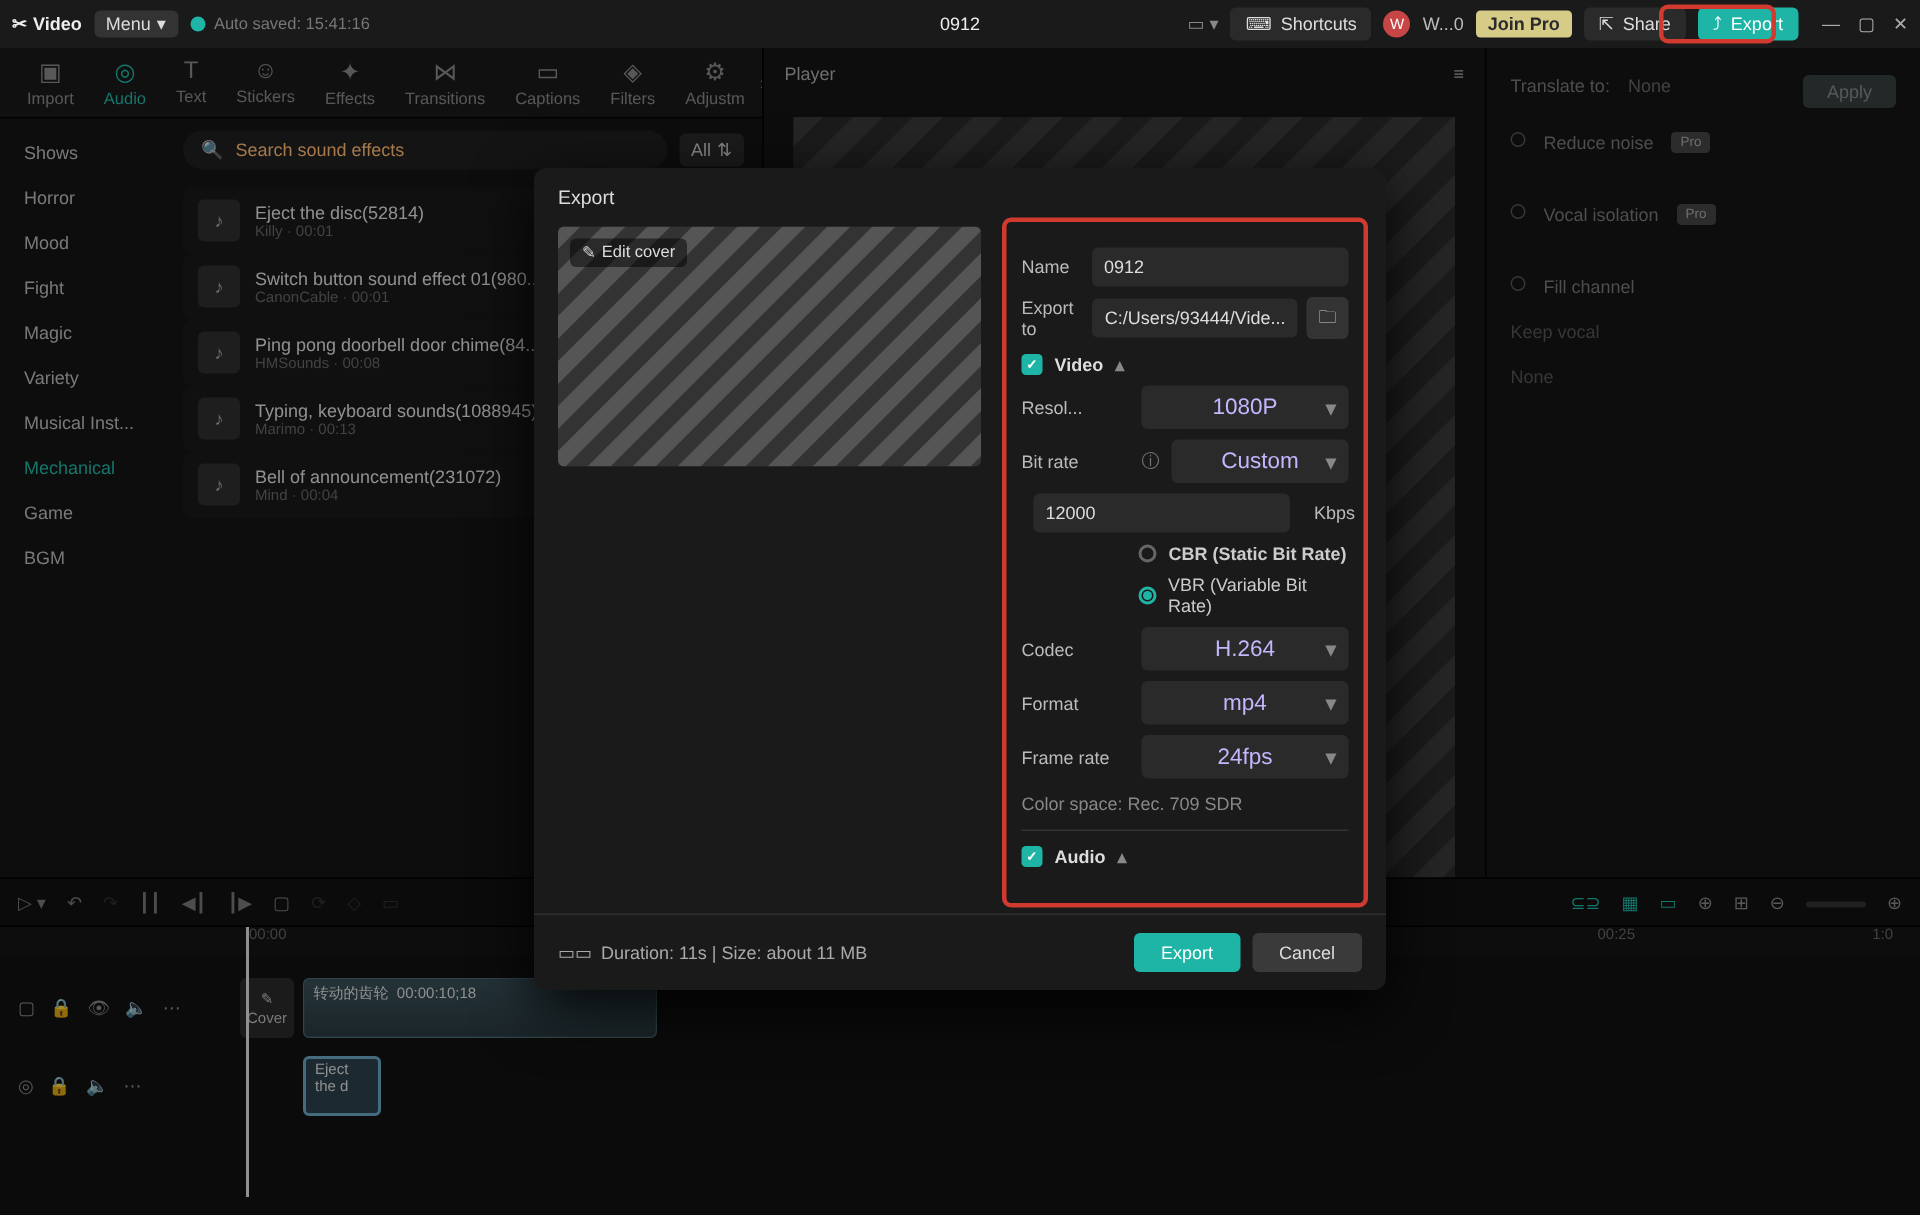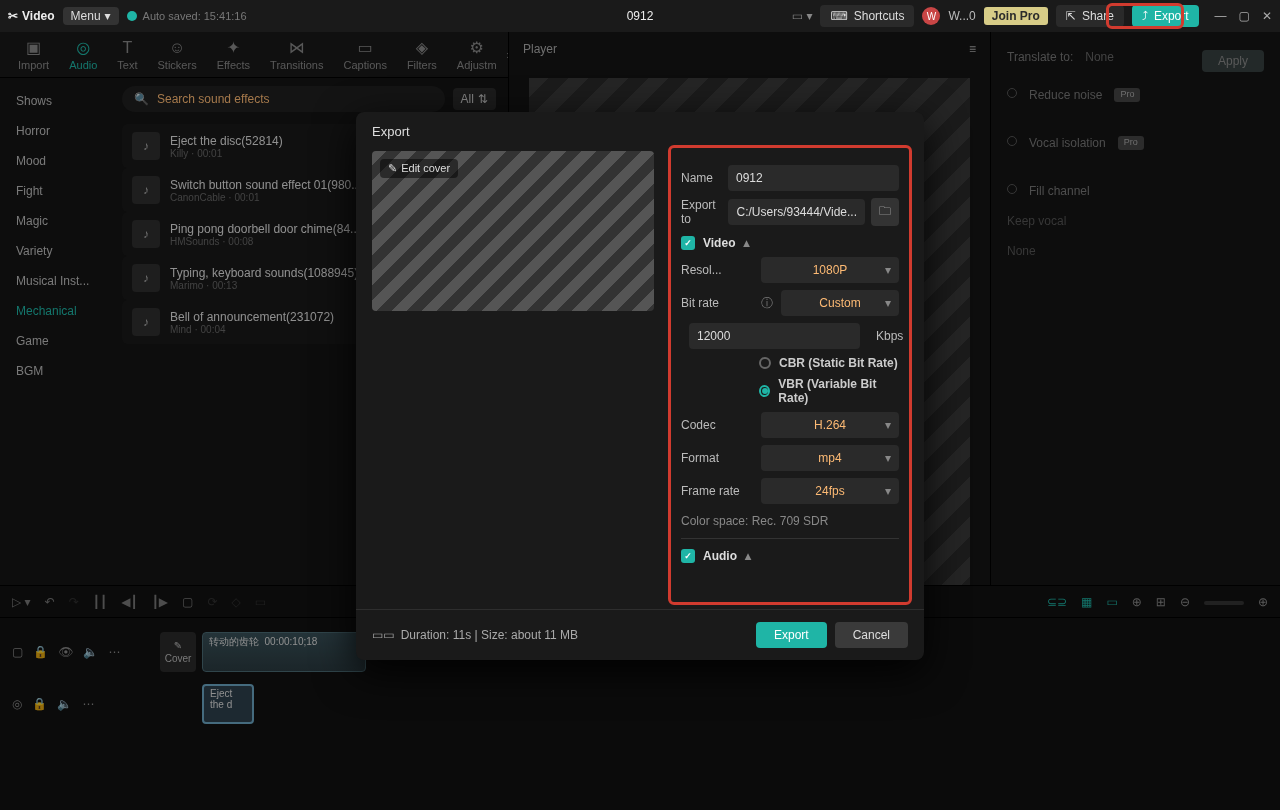--- a/index.html
+++ b/index.html
@@ -49,36 +49,36 @@
 .pro-badge{background:#444;padding:1px 6px;border-radius:3px;font-size:9px;color:#aaa}
 .apply{background:#374040;color:#888;padding:4px 16px;border-radius:4px;margin-left:auto}
 
 .timeline{height:200px;background:#111;border-top:1px solid #000;position:relative}
 .tl-tools{height:32px;display:flex;align-items:center;padding:0 12px;gap:14px;color:#777;border-bottom:1px solid #000}
 .tl-ruler{height:20px;background:#141414;color:#666;font-size:10px;padding-left:164px;position:relative}
 .tl-tracks{padding:6px 0}
 .track{display:flex;align-items:center;height:48px;margin:4px 0}
 .track-head{width:160px;display:flex;align-items:center;gap:10px;padding:0 12px;color:#888}
 .clip{height:40px;border-radius:4px;padding:2px 6px;color:#ddd;font-size:10px}
-.clip.video{width:164px;background:linear-gradient(#384f57,#2a3a40);border:1px solid #4a6a74}
+.clip.video{width:236px;background:linear-gradient(#384f57,#2a3a40);border:1px solid #4a6a74}
 .clip.audio{width:52px;background:#2d3f4c;border:2px solid #6aa5c2}
 .cover-btn{width:36px;height:40px;background:#2a2a2a;border-radius:4px;display:flex;flex-direction:column;align-items:center;justify-content:center;gap:2px;color:#bbb;font-size:10px;margin-right:6px}
 
 
 .overlay{position:absolute;left:356px;top:112px;width:568px;background:#1a1a1a;border-radius:8px;box-shadow:0 12px 40px rgba(0,0,0,.9);z-index:100}
 .dlg-head{padding:12px 16px;color:#ddd;font-size:13px}
 .dlg-body{display:flex;padding:0 16px 10px;gap:14px}
 .dlg-left{width:282px}
 .cover{height:160px;background:#2a2a2a linear-gradient(135deg,#555 25%,#333 25%,#333 50%,#555 50%,#555 75%,#333 75%);background-size:30px 30px;border-radius:4px;position:relative}
 .edit-cover{position:absolute;left:8px;top:8px;background:rgba(0,0,0,.5);color:#ddd;font-size:11px;padding:3px 8px;border-radius:4px;display:flex;gap:4px}
 .dlg-right{flex:1;border:3px solid #d13b2f;border-radius:6px;padding:10px;margin:-6px -4px -6px 0;height:460px;overflow:auto}
 .frow{display:flex;align-items:center;margin:7px 0;gap:8px}
 .frow .lbl{width:72px;color:#bbb;font-size:12px}
 .frow input[type=text],.frow .inp{flex:1;background:#2a2a2a;border:none;padding:6px 8px;color:#ddd;border-radius:4px;font-size:12px}
-.sel{flex:1;background:#2a2a2a;padding:6px 4px;border-radius:4px;color:#fdba74;font-size:12px;text-align:center;position:relative}
+.sel{flex:1;background:#2a2a2a;padding:6px 4px;border-radius:4px;color:#c4b5fd;font-size:15px;text-align:center;position:relative}
 .sel::after{content:"▾";position:absolute;right:8px;color:#888}
 .chk{width:14px;height:14px;background:#1fb5a6;border-radius:3px;display:inline-flex;align-items:center;justify-content:center;color:#fff;font-size:9px}
 .sec-hd{display:flex;align-items:center;gap:8px;margin:10px 0 4px;color:#ddd;font-weight:600}
 .radio{width:12px;height:12px;border:2px solid #666;border-radius:50%;display:inline-flex;align-items:center;justify-content:center}
 .radio.on{border-color:#1fb5a6}
 .radio.on::after{content:"";width:6px;height:6px;background:#1fb5a6;border-radius:50%}
 .folder-box{display:flex;align-items:center}
 .folder-icon{width:28px;height:28px;background:#333;border-radius:4px;display:flex;align-items:center;justify-content:center;color:#ccc;margin-left:6px}
 .dlg-foot{display:flex;align-items:center;padding:12px 16px;border-top:1px solid #2e2e2e;gap:8px}
 .dlg-foot .info{color:#aaa;font-size:12px;display:flex;align-items:center;gap:6px}
@@ -279,20 +279,26 @@
       <span>⊆⊇</span>
       <span>▦</span>
       <span>▭</span>
       <span style="color:#888">⊕</span>
       <span style="color:#888">⊞</span>
       <span style="color:#888">⊖</span>
       <span style="color:#888;width:40px;height:4px;background:#333;border-radius:2px;margin-top:6px"></span>
       <span style="color:#888">⊕</span>
     </div>
   </div>
+  <div class="tl-ruler">
+    <span style="position:absolute;left:166px">00:00</span>
+    <span style="position:absolute;right:190px">00:25</span>
+    <span style="position:absolute;right:18px">1:0</span>
+    <div style="position:absolute;left:164px;top:0;width:2px;height:180px;background:#ddd"></div>
+  </div>
   <div class="tl-tracks">
     <div class="track">
       <div class="track-head">
         <span>▢</span>
         <span>🔒</span>
         <span>👁</span>
         <span>🔈</span>
         <span>⋯</span>
       </div>
       <div class="cover-btn">
@@ -354,21 +360,21 @@
           <span class="lbl"></span>
           <input type="text" style="flex: 1 1 0%;" value="12000">
           <span class="kbps">Kbps</span>
         </div>
       <div class="frow" style="margin-left:78px">
           <span class="radio"></span>
           <span style="font-weight:600">CBR (Static Bit Rate)</span>
         </div>
       <div class="frow" style="margin-left:78px">
           <span class="radio on"></span>
-          <span style="font-weight:700">VBR (Variable Bit Rate)</span>
+          <span style="font-weight:400">VBR (Variable Bit Rate)</span>
         </div>
       <div class="frow">
           <span class="lbl">Codec</span>
           <div class="sel">H.264</div>
         </div>
       <div class="frow">
           <span class="lbl">Format</span>
           <div class="sel">mp4</div>
         </div>
       <div class="frow">

